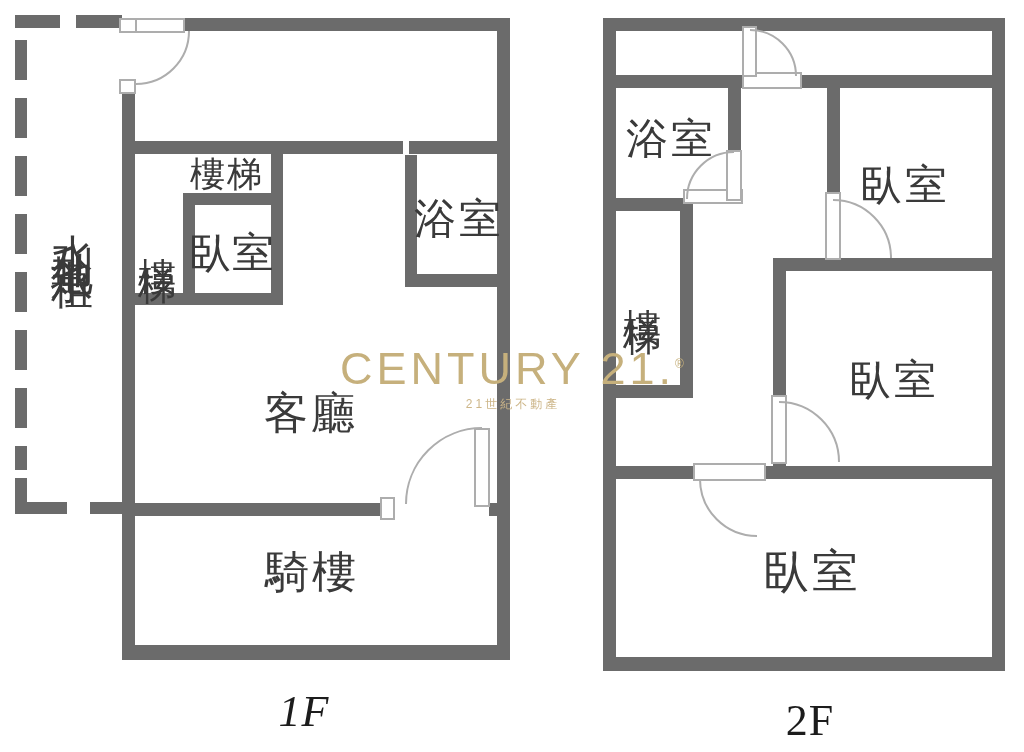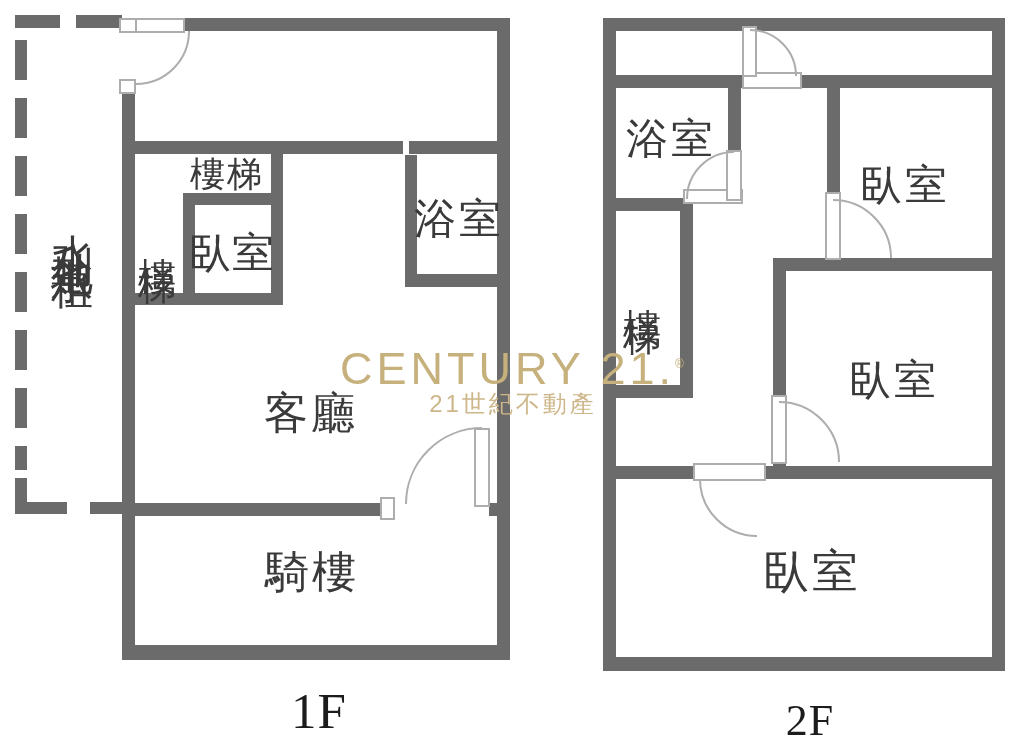--- a/index.html
+++ b/index.html
@@ -23,21 +23,21 @@
     position:absolute;color:#1c1c1c;transform:translate(-50%,-50%);
     font-family:"Liberation Serif","DejaVu Serif",serif;letter-spacing:1px;
   }
   #doors{position:absolute;left:0;top:0;}
   .wm{
     position:absolute;transform:translate(-50%,-50%);white-space:nowrap;
     font-family:"Liberation Sans","DejaVu Sans",sans-serif;font-weight:normal;
   }
   #wm-brand{color:#c6b07c;font-size:45px;letter-spacing:4px;}
   #wm-brand sup{font-size:12px;letter-spacing:0;}
-  #wm-sub{color:#cdb689;font-size:24px;letter-spacing:3px;}
+  #wm-sub{color:#cdb689;font-size:12px;letter-spacing:3px;}
 </style>
 </head>
 <body>
 
 <div id="canvas">
 
   <div class="wall" style="left:122px;top:18px;width:388px;height:13px;"></div>
   <div class="wall" style="left:122px;top:86px;width:13px;height:574px;"></div>
   <div class="wall" style="left:497px;top:18px;width:13px;height:642px;"></div>
   <div class="wall" style="left:122px;top:645px;width:388px;height:15px;"></div>
@@ -107,21 +107,21 @@
     </g>
   </svg>
 
   <div class="room-label" style="left:227px;top:174px;font-size:35px;letter-spacing:2px;">樓梯</div>
   <div class="room-label vertical" style="left:157px;top:237px;font-size:38px;">樓梯</div>
   <div class="room-label" style="left:232px;top:253px;font-size:42px;letter-spacing:1px;">臥室</div>
   <div class="room-label" style="left:459px;top:219px;font-size:42px;">浴室</div>
   <div class="room-label" style="left:311px;top:413px;font-size:44px;">客廳</div>
   <div class="room-label" style="left:312px;top:572px;font-size:44px;">騎樓</div>
   <div class="room-label vertical" style="left:72px;top:226px;font-size:42px;">水利地承租</div>
-  <div class="floor-label" style="left:319px;top:711px;font-size:51px;">1F</div>
+  <div class="floor-label" style="left:304px;top:711px;font-size:44px;font-style:italic;">1F</div>
 
   <div class="room-label" style="left:671px;top:139px;font-size:42px;">浴室</div>
   <div class="room-label vertical" style="left:642px;top:288px;font-size:38px;">樓梯</div>
   <div class="room-label" style="left:905px;top:185px;font-size:42px;">臥室</div>
   <div class="room-label" style="left:894px;top:380px;font-size:42px;">臥室</div>
   <div class="room-label" style="left:812px;top:571px;font-size:46px;">臥室</div>
   <div class="floor-label" style="left:810px;top:720px;font-size:44px;">2F</div>
 
   <div class="wm" id="wm-brand" style="left:512px;top:369px;"><span>CENTURY 21.</span><sup>®</sup></div>
   <div class="wm" id="wm-sub" style="left:513px;top:404px;">21世紀不動產</div>

